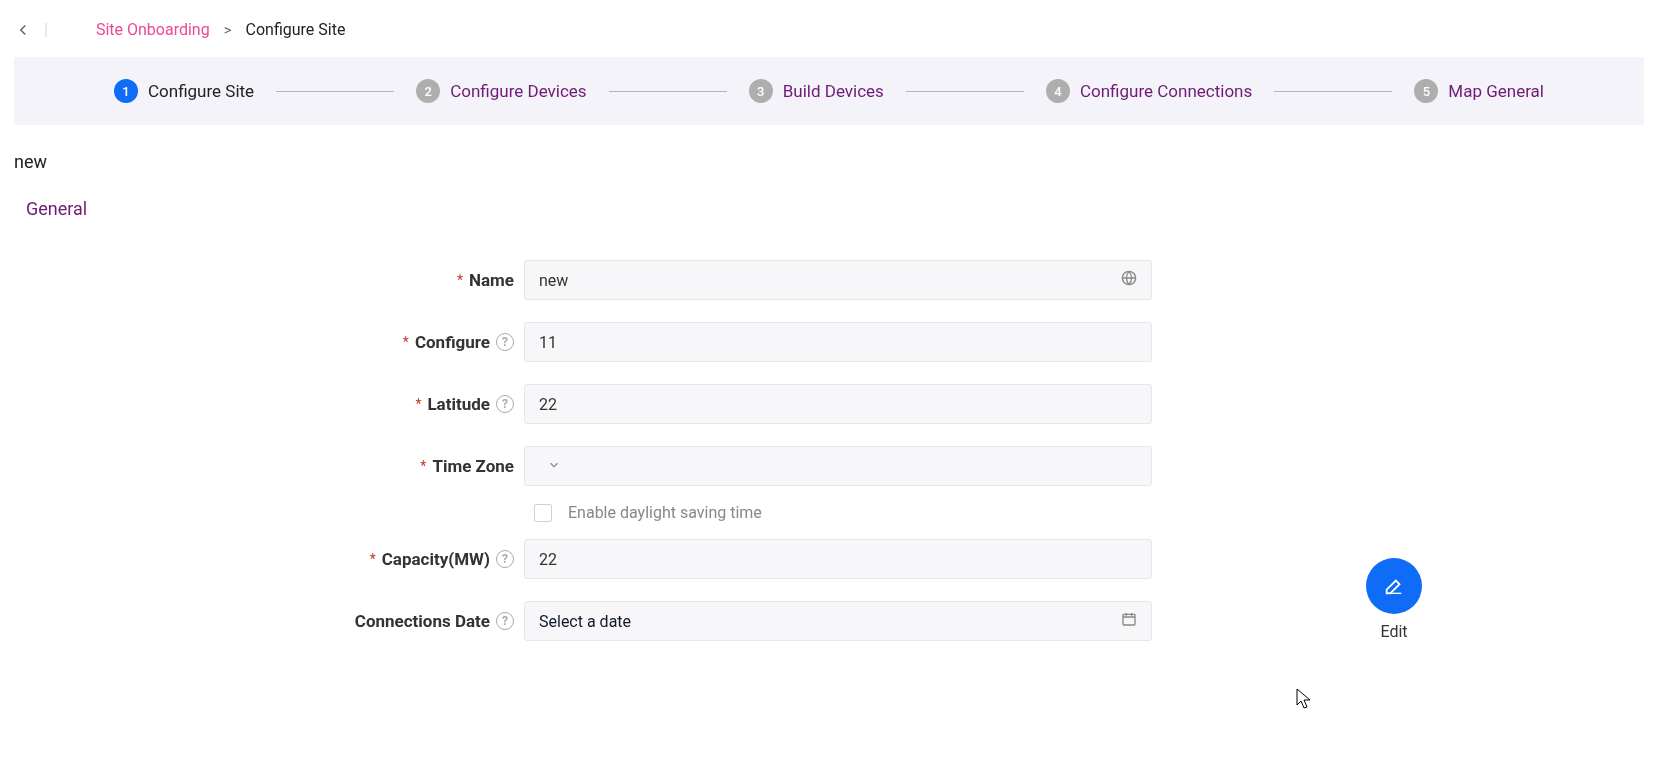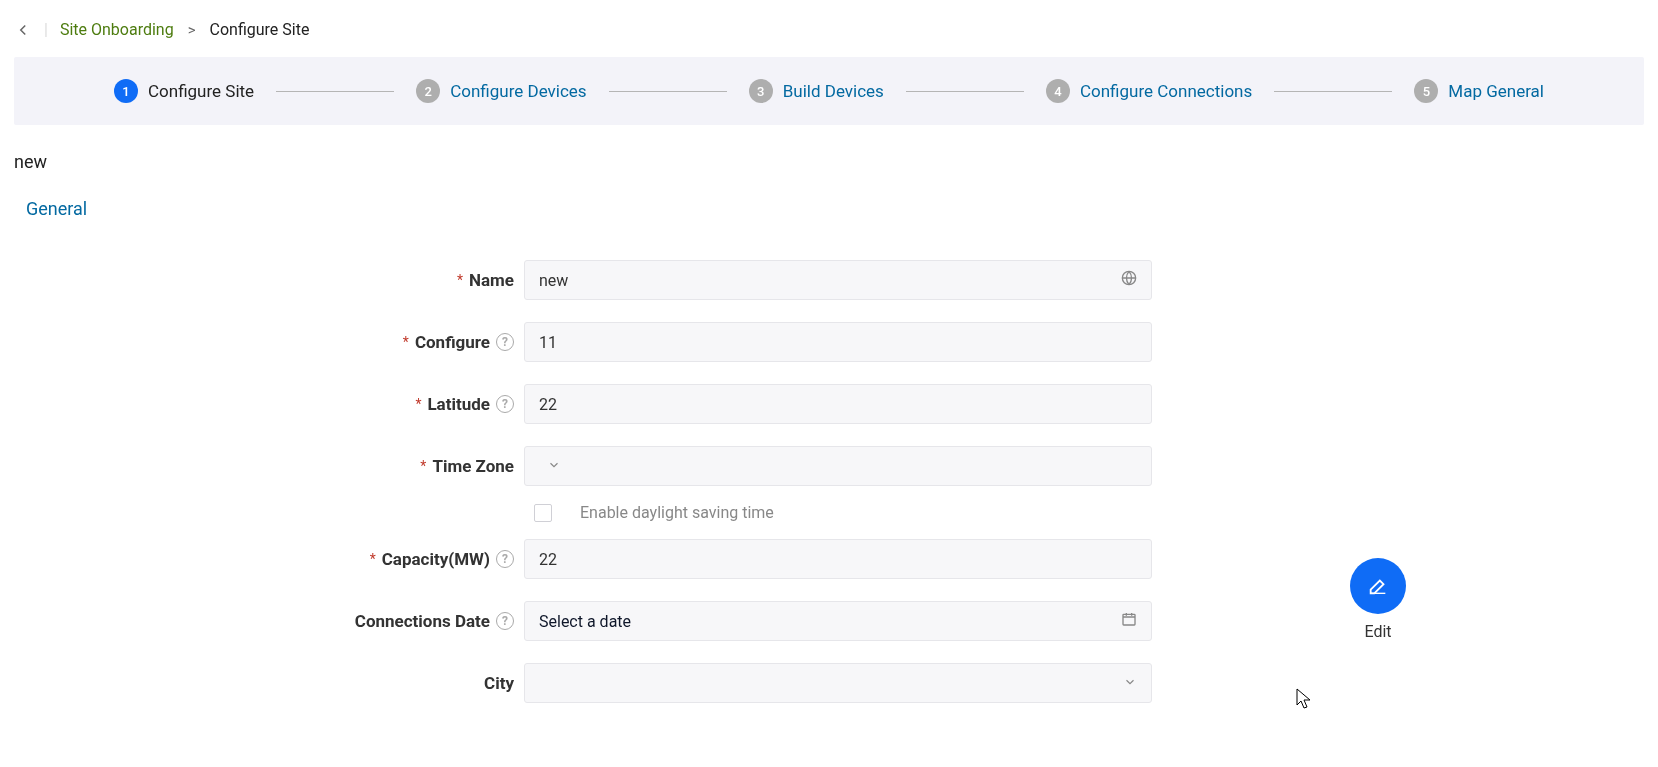--- a/index.html
+++ b/index.html
@@ -26,23 +26,24 @@
       cursor: pointer;
       color: #666;
       display: inline-flex;
       align-items: center;
     }
     .breadcrumb-sep-bar {
       color: #ddd;
       margin: 0 2px;
     }
     .breadcrumb-link {
-      color: #4d7c0f;
-      font-size: 16px;
-      cursor: pointer;
+      color: #ec4899;
+      font-size: 16px;
+      cursor: pointer;
+      margin-left: 36px;
     }
     .breadcrumb-chev {
       color: #666;
       font-size: 15px;
       margin: 0 4px;
     }
     .breadcrumb-current {
       color: #222;
       font-size: 16px;
     }
@@ -71,40 +72,40 @@
       font-size: 13px;
       font-weight: 500;
       background: #aeaeae;
       color: #fff;
     }
     .step.active .step-num {
       background: #0f6cf6;
     }
     .step-label {
       font-size: 17px;
-      color: #0369a1;
+      color: #701a75;
     }
     .step.active .step-label {
       color: #222;
     }
     .step-connector {
       flex-grow: 1;
       height: 1px;
       background: #b5b5b5;
       margin: 0 22px;
       min-width: 40px;
     }
     .page-title {
       font-size: 18px;
       color: #222;
       padding: 26px 14px 8px 14px;
     }
     .section-title {
       font-size: 18px;
-      color: #0369a1;
+      color: #701a75;
       padding: 18px 14px 8px 26px;
     }
     .form-area {
       padding-top: 22px;
     }
     .form-row {
       display: flex;
       align-items: center;
       padding: 11px 0;
     }
@@ -168,37 +169,37 @@
     }
     .globe-icon, .calendar-icon, .chevron-down-icon-svg {
       color: #888;
       flex-shrink: 0;
       margin-left: 8px;
     }
     .checkbox-row {
       display: flex;
       align-items: center;
       padding: 6px 0 6px 534px;
-      gap: 28px;
+      gap: 16px;
     }
     .checkbox-box {
       width: 18px;
       height: 18px;
       border: 1px solid #d0d0d6;
       border-radius: 2px;
       background: #fff;
       cursor: pointer;
     }
     .checkbox-label {
       font-size: 16px;
       color: #888;
     }
     .edit-fab {
       position: absolute;
-      right: 252px;
+      right: 236px;
       top: 558px;
       display: flex;
       flex-direction: column;
       align-items: center;
       gap: 8px;
       cursor: pointer;
     }
     .edit-circle {
       width: 56px;
       height: 56px;
@@ -357,35 +358,20 @@
         <span class="calendar-icon">
           <svg width="16" height="16" viewBox="0 0 24 24" fill="none" stroke="currentColor" stroke-width="2">
               <rect x="3" y="5" width="18" height="16" rx="1"></rect>
               <path d="M3 9h18M8 3v4M16 3v4"></path>
             </svg>
         </span>
       </div>
     </div>
   </div>
 
-  <div class="form-row">
-    <div class="form-label-col">
-      <span class="form-label">City</span>
-    </div>
-    <div class="form-input-col">
-      <div class="input-box">
-        <span class="value-text"></span>
-        <span class="chevron-down-icon-svg">
-          <svg width="14" height="14" viewBox="0 0 24 24" fill="none" stroke="currentColor" stroke-width="2">
-              <path d="M6 9l6 6 6-6"></path>
-            </svg>
-        </span>
-      </div>
-    </div>
-  </div>
 
 </div>
 
 <div class="edit-fab">
   <div class="edit-circle">
     <svg width="22" height="22" viewBox="0 0 24 24" fill="none" stroke="currentColor" stroke-width="2">
         <path d="M4 20h4L18 10l-4-4L4 16v4z"></path>
         <path d="M4 20h16" stroke-width="1.5"></path>
       </svg>
   </div>

